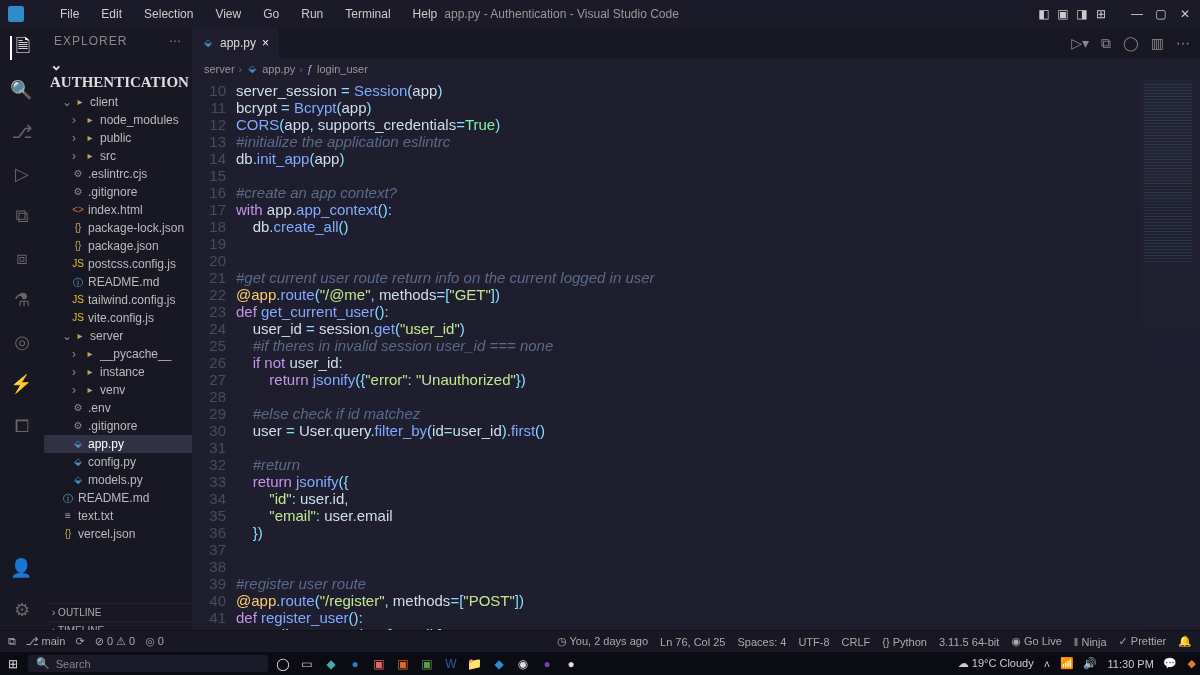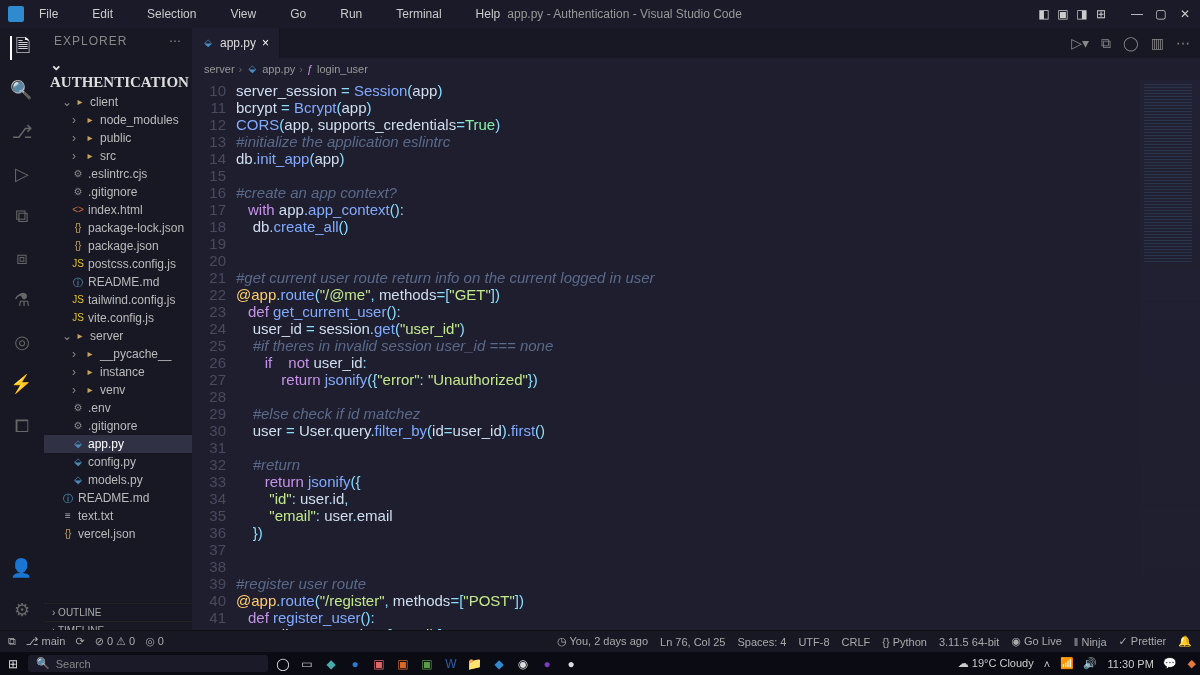--- a/index.html
+++ b/index.html
@@ -1,19 +1,19 @@
 <!DOCTYPE html>
 <html><head>
 <meta charset="utf-8">
 <style>
   * { margin:0; padding:0; box-sizing:border-box; font-family:"Segoe UI",sans-serif; }
   body { background:#1e1e2e; color:#ccc; width:1200px; height:675px; overflow:hidden; position:relative; }
   .titlebar { height:28px; background:#1a1a28; display:flex; align-items:center; font-size:12px; color:#ccc; }
   .titlebar .vscode-logo { width:16px; height:16px; margin:0 8px; background:#2f8ad0; border-radius:2px; }
-  .menu { display:flex; gap:20px; }
+  .menu { display:flex; gap:8px;margin-left:21px; }
   .menu span { padding:4px 7px; cursor:default; }
   .title-center { flex:1; text-align:left; color:#999; font-size:12px; }
   .win-ctrl { display:flex; align-items:center; gap:10px; padding:0 8px; color:#ccc; }
   .win-ctrl .layout-icons { display:flex; gap:5px; margin-right:12px; }
   .layout-icons span, .win-btn { display:inline-block; width:14px; text-align:center; }
   .main { display:flex; height:602px; }
   .activity-bar { width:44px; background:#181825; display:flex; flex-direction:column; align-items:center; padding-top:8px; gap:18px; color:#666; }
   .activity-bar .icon { width:24px; height:24px; display:flex; align-items:center; justify-content:center; font-size:18px; }
   .activity-bar .icon.active { color:#fff; border-left:2px solid #fff; }
   .activity-bottom { margin-top:auto; margin-bottom:8px; display:flex; flex-direction:column; gap:18px; align-items:center; }
@@ -43,21 +43,21 @@
   .tab { background:#1e1e2e; padding:0 10px; display:flex; align-items:center; gap:6px; color:#ddd; border-right:1px solid #15151f; position:relative; }
   .tab .dot { color:#fff; }
   .tab-actions { margin-left:auto; display:flex; gap:12px; align-items:center; padding:0 10px; color:#888; font-size:14px; }
   .breadcrumb { height:22px; padding:2px 12px; font-size:11px; color:#999; display:flex; align-items:center; gap:4px; }
   .breadcrumb .sep { color:#666; }
   .code { flex:1; display:flex; font-family:Consolas,monospace; font-size:15px; line-height:17px; overflow:hidden; position:relative; }
   .gutter { width:44px; text-align:right; color:#4a4a5f; padding:2px 10px 2px 0; }
   .gutter div { height:17px; }
   .codecol { flex:1; color:#cdd; padding:2px 0; }
   .codecol div { height:17px; white-space:pre; }
-  .kw { color:#c792ea;margin-left:12px; } 
+  .kw { color:#c792ea; } 
   .fn { color:#82aaff; }  
   .str { color:#c3e88d; } 
   .cmt { color:#5a6a8a; font-style:italic; }
   .dec { color:#ffcb6b; }
   .op { color:#89ddff; }
   .var { color:#cfdff0; }
   .const { color:#86efac; }
   .minimap { position:absolute; right:0; top:0; width:60px; height:100%; background:linear-gradient(#242438,#1e1e2e); opacity:0.6; }
   .minimap::before { content:""; position:absolute; top:4px; left:4px; right:8px; height:180px; background:repeating-linear-gradient(#3a5a7a 0 1px, transparent 1px 3px); opacity:0.6; }
   .statusbar { height:22px; background:#181825; color:#aaa; display:flex; align-items:center; font-size:11px; padding:0 8px; gap:12px; border-top:1px solid #111; }

